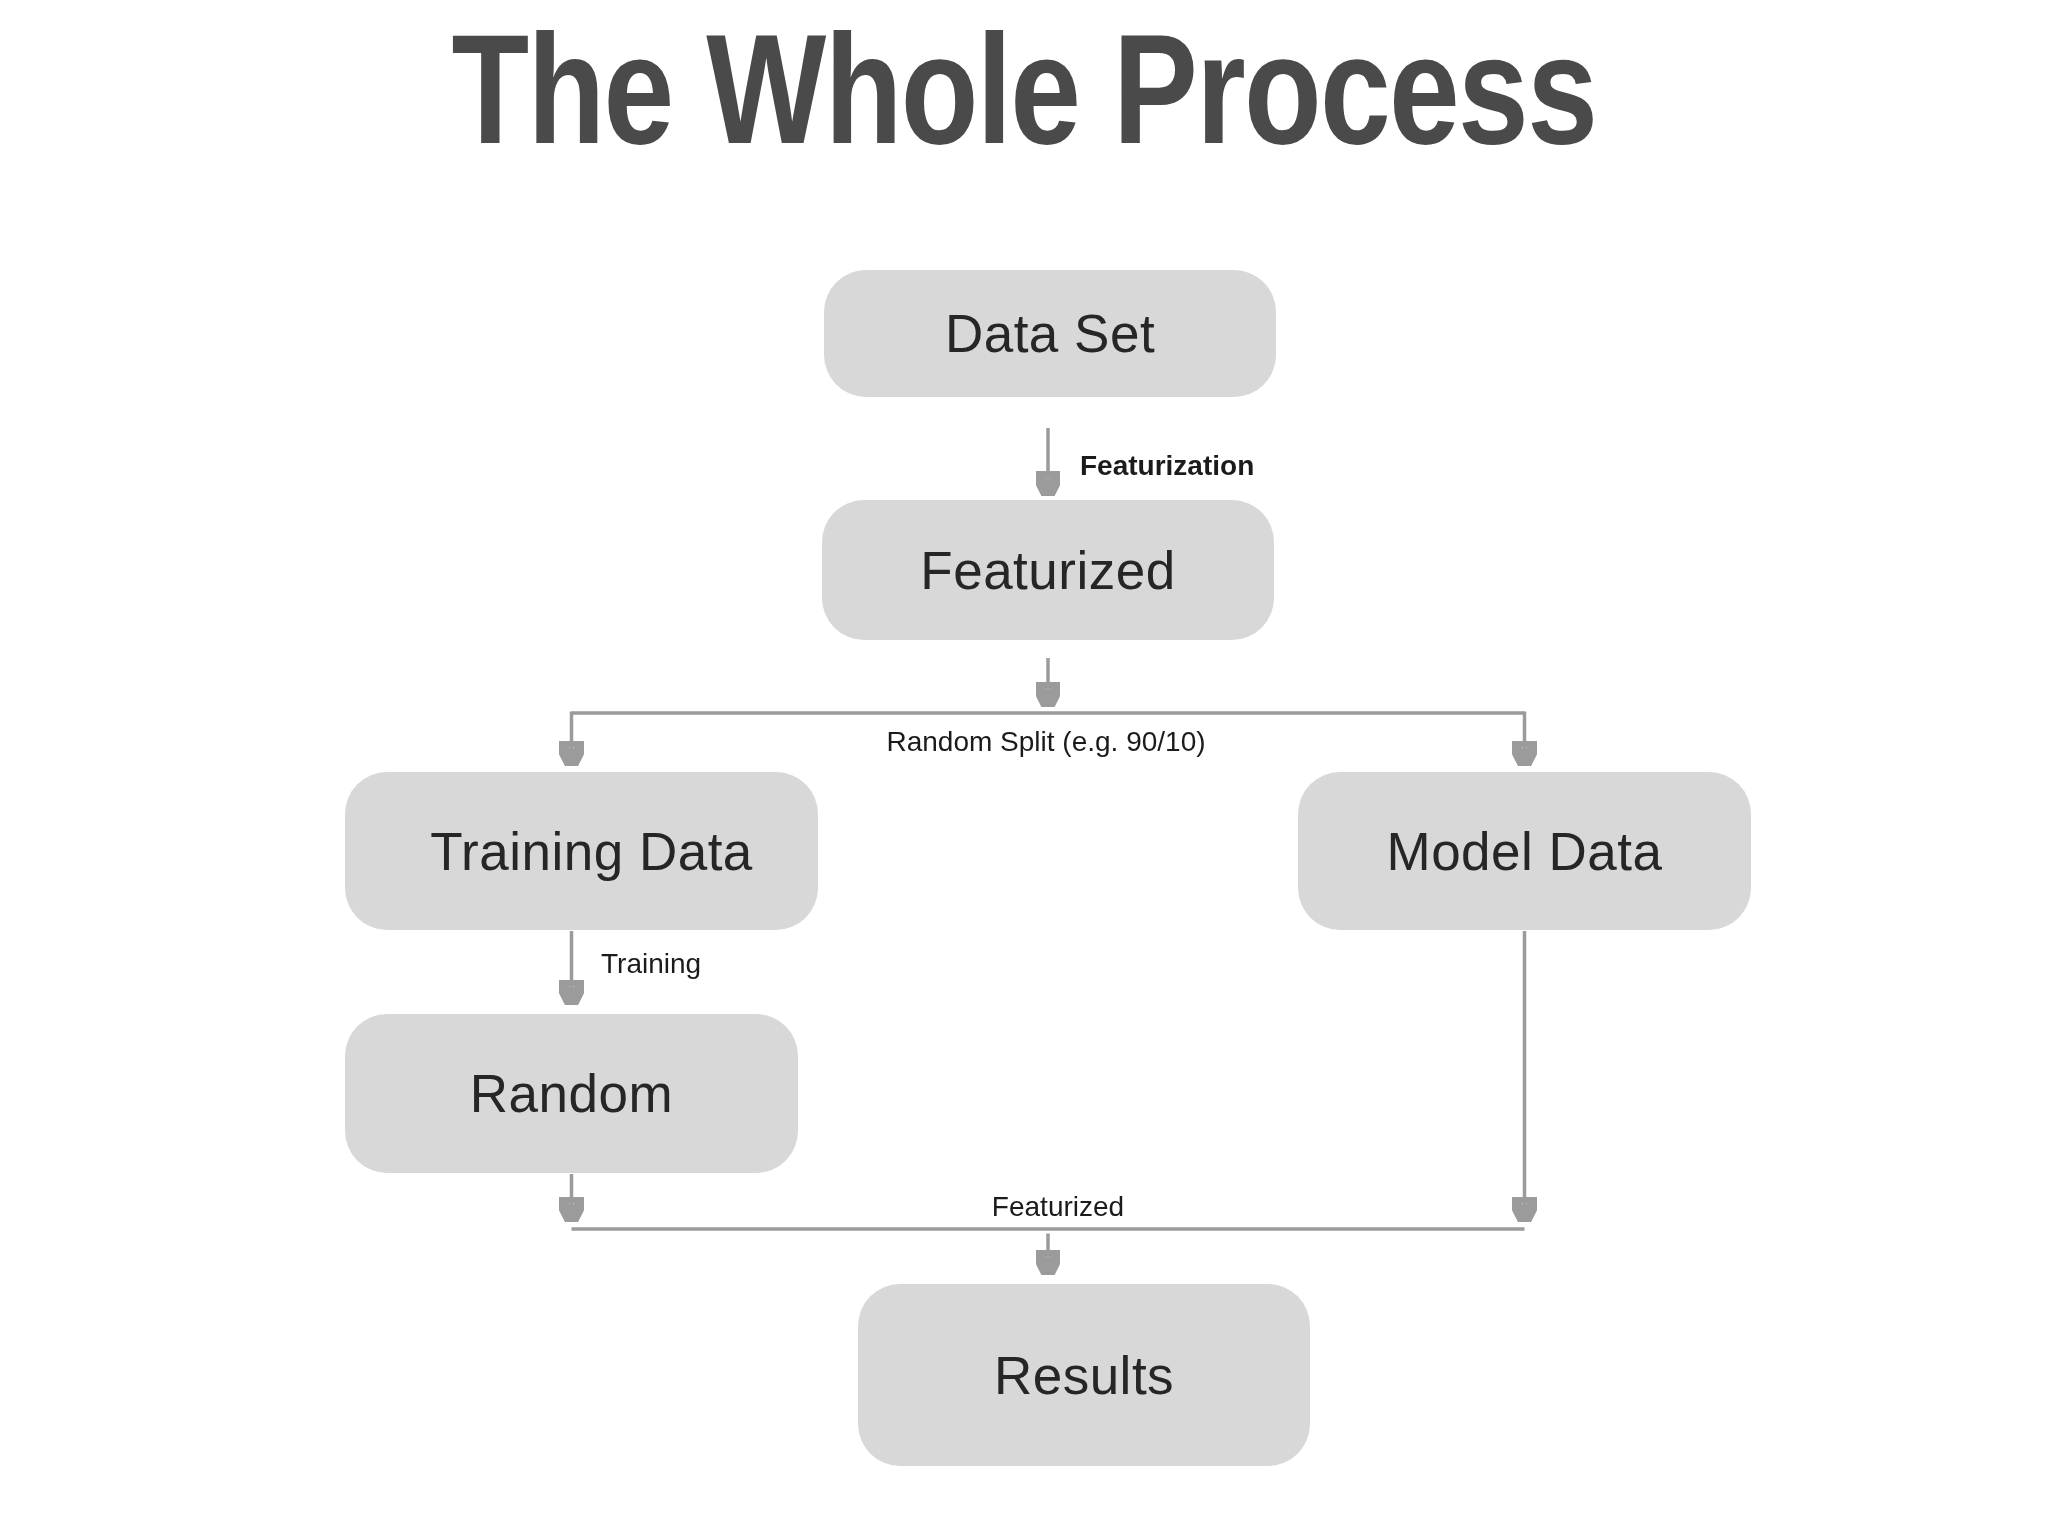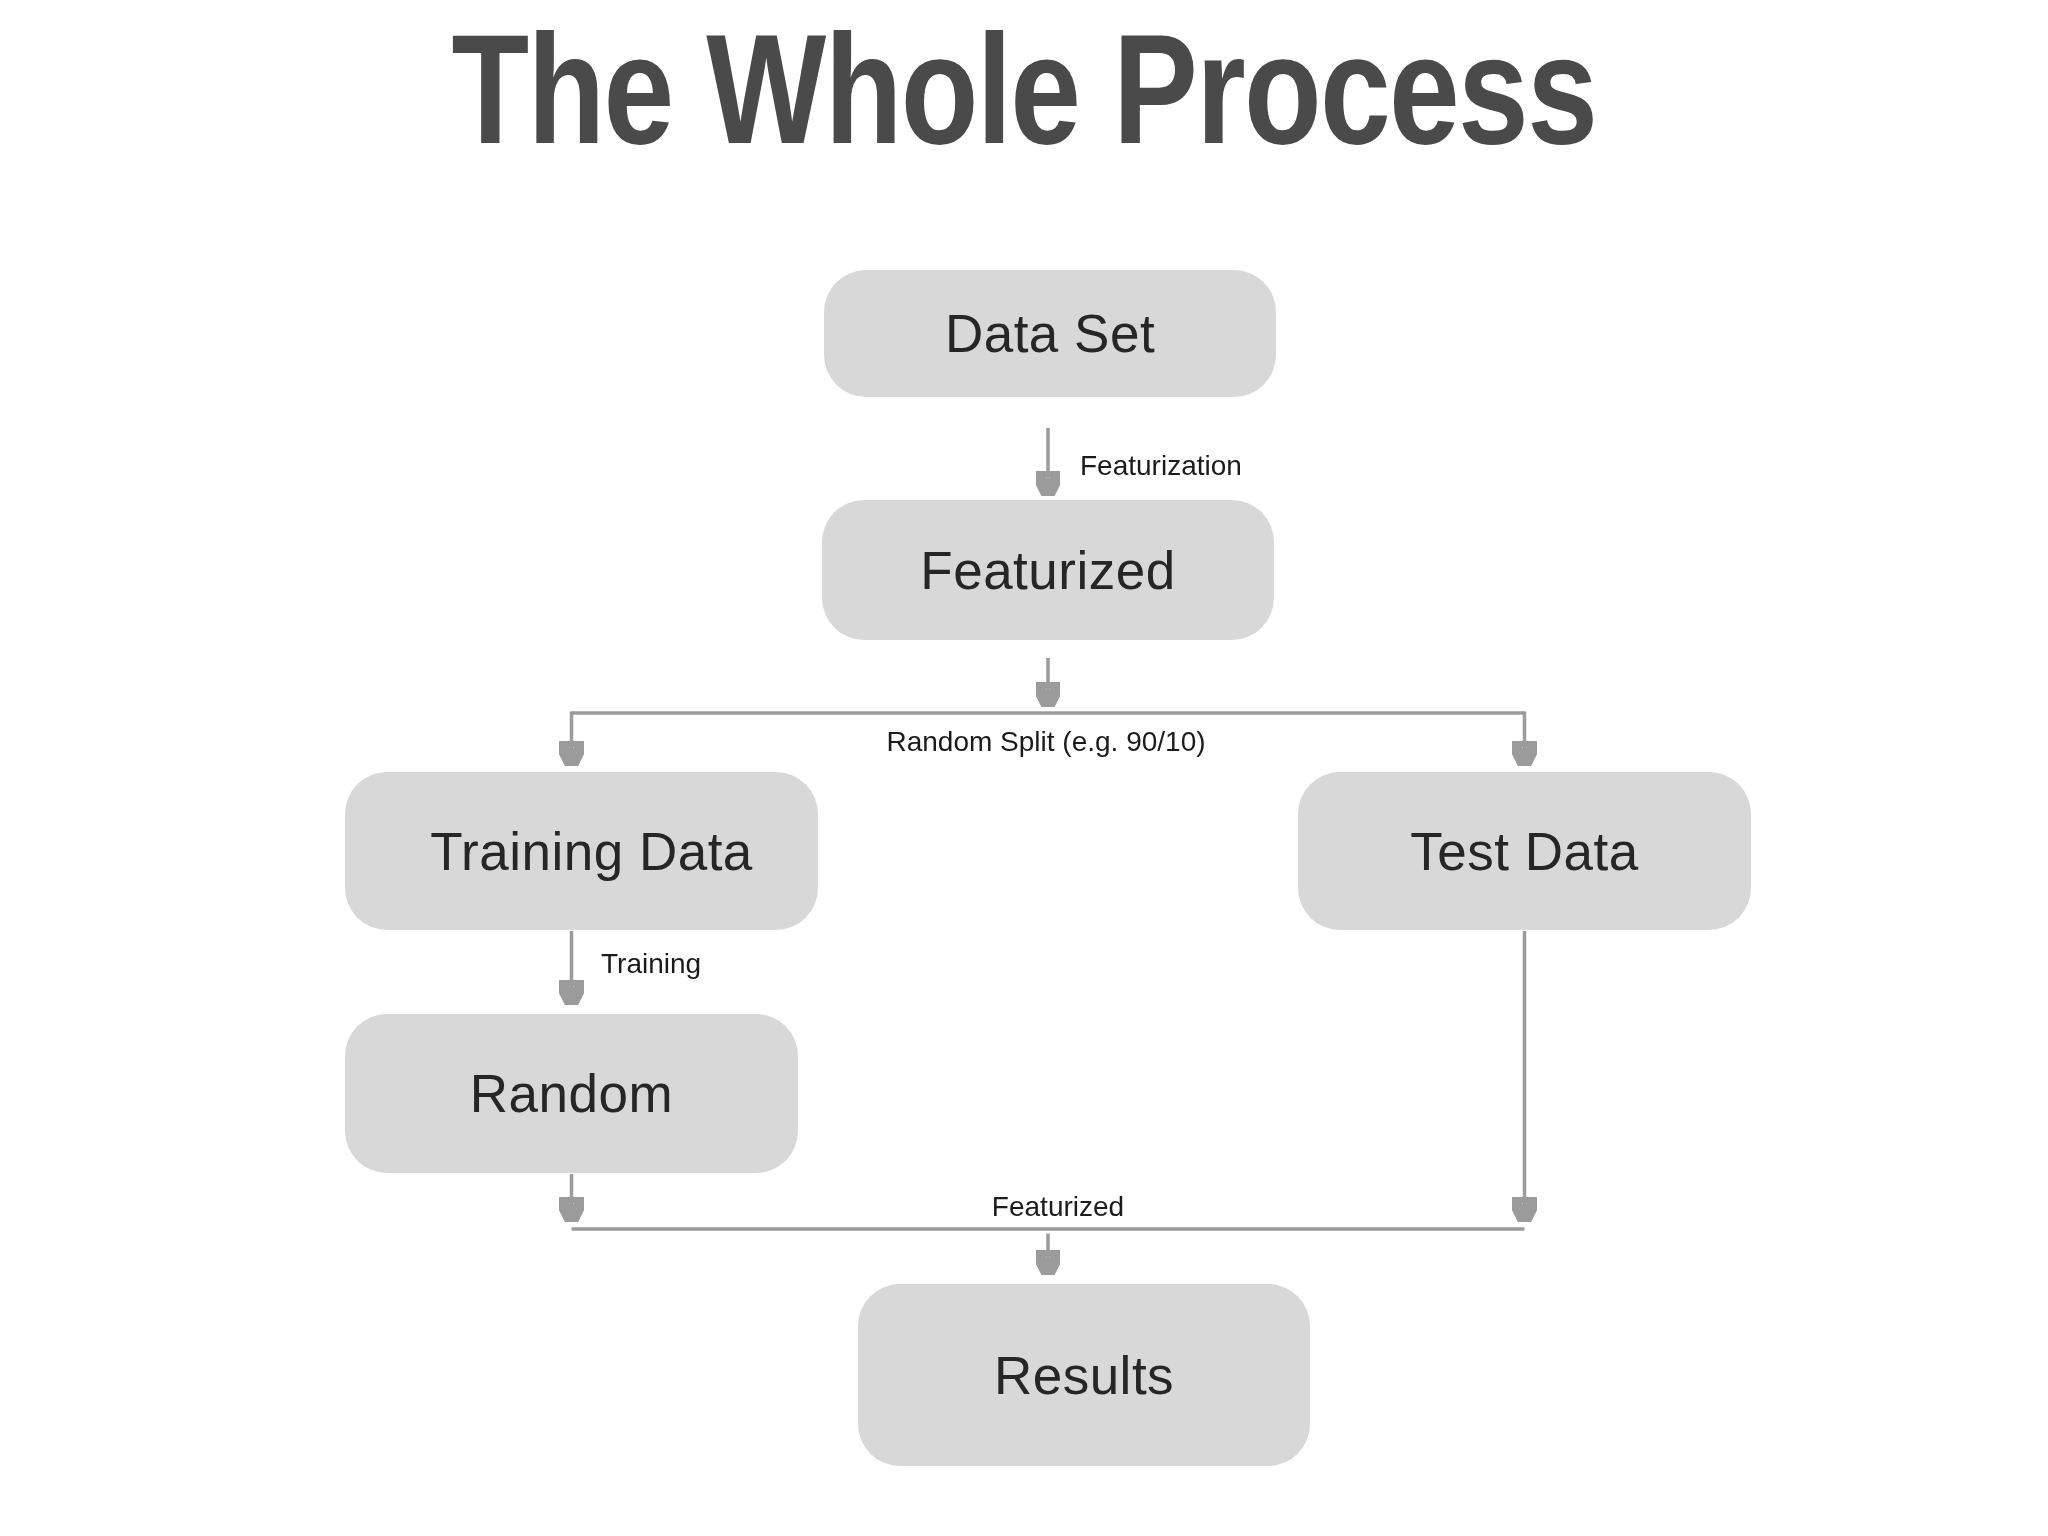--- a/index.html
+++ b/index.html
@@ -103,27 +103,27 @@
 
     <path d="M1048 1233.5 V1271" marker-end="url(#arrow)"></path>
   </svg>
 
   <div class="node" style="left:824px; top:270px; width:452px; height:127px;">Data Set</div>
 
   <div class="node" style="left:822px; top:500px; width:452px; height:140px;">Featurized</div>
 
   <div class="node" style="left:345px; top:772px; width:453px; height:158px;padding-left:20px;">Training Data</div>
 
-  <div class="node" style="left:1298px; top:772px; width:453px; height:158px;">Test Data</div>
+  <div class="node" style="left:1298px; top:772px; width:453px; height:158px;">Model Data</div>
 
   <div class="node" style="left:345px; top:1014px; width:453px; height:159px;">Random</div>
 
   <div class="node" style="left:858px; top:1284px; width:452px; height:182px;">Results</div>
 
-  <div class="edge-label" style="left:1080px; top:451px;">Featurization</div>
+  <div class="edge-label" style="left:1080px; top:451px;font-weight:bold;">Featurization</div>
 
   <div class="edge-label centered" style="left:1046px; top:727px;">Random Split (e.g. 90/10)</div>
 
   <div class="edge-label" style="left:601px; top:949px;">Training</div>
 
   <div class="edge-label centered" style="left:1058px; top:1192px;">Featurized</div>
 
 </div>
 
 </body></html>

